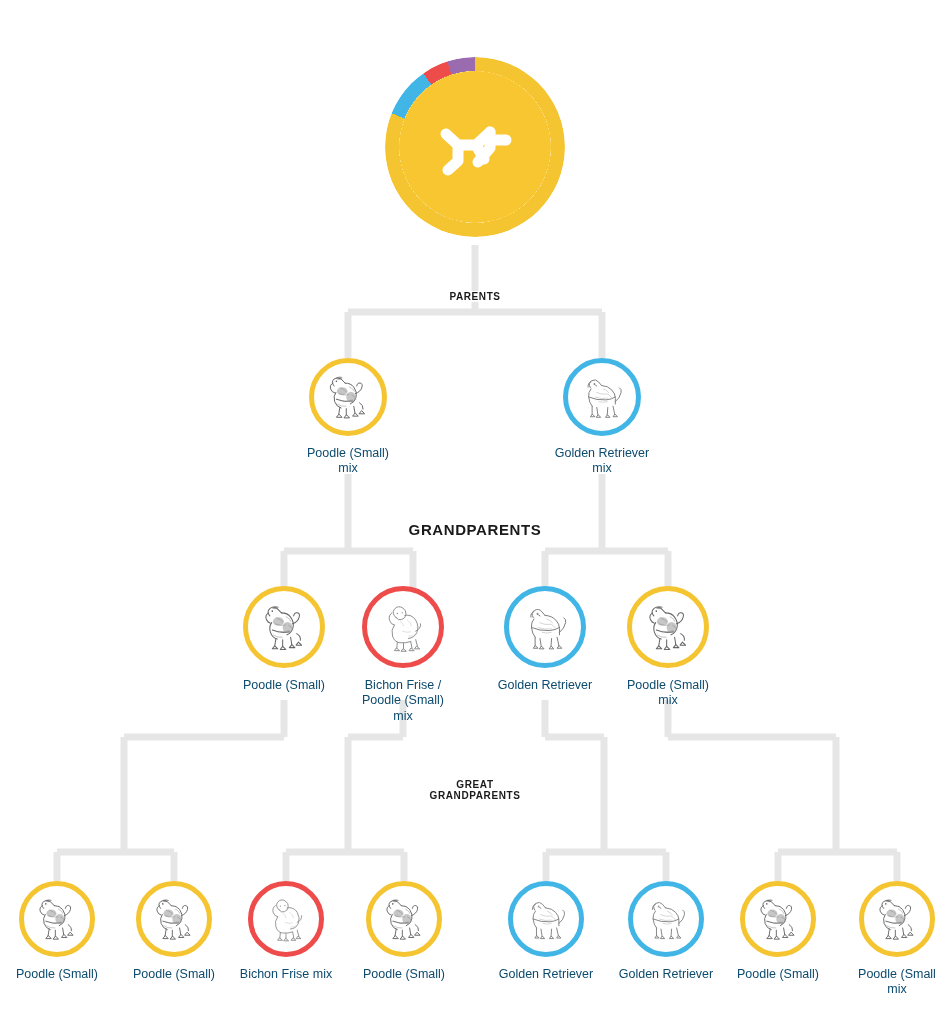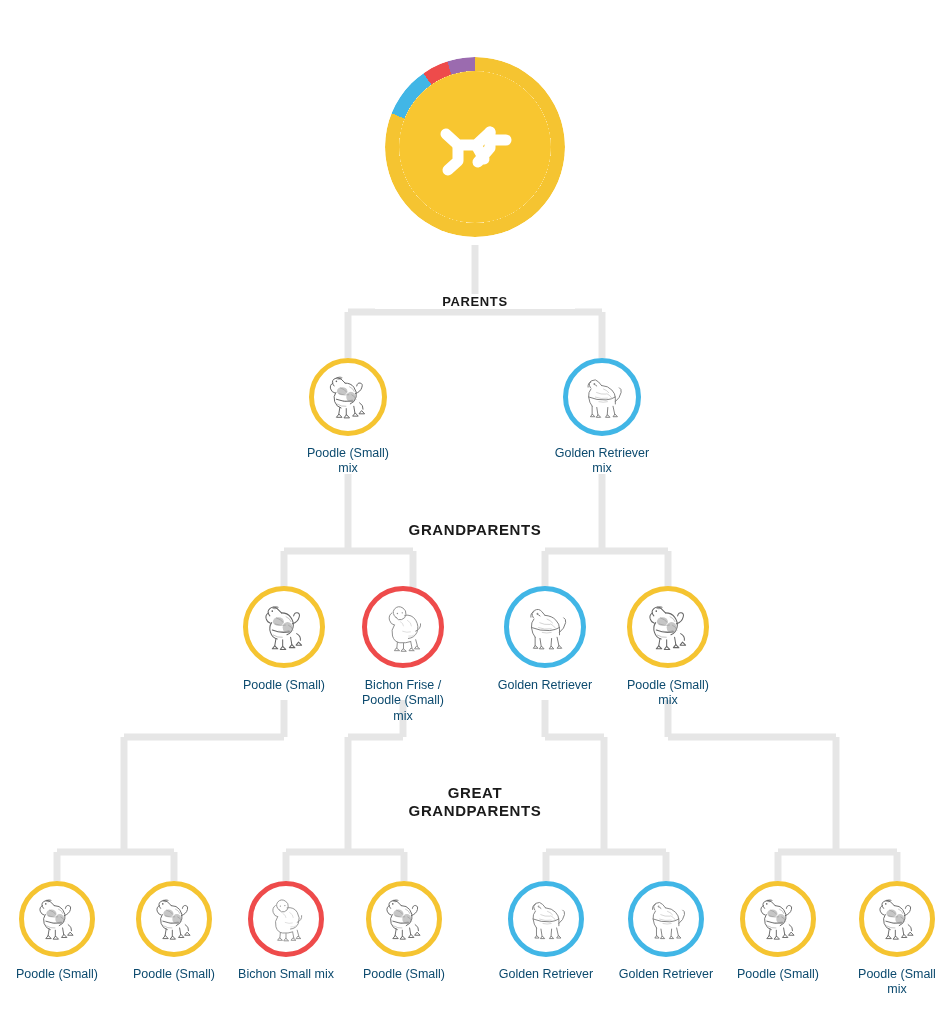--- a/index.html
+++ b/index.html
@@ -132,29 +132,29 @@
           <path d="M14 20 L26 31 L44 31 L58 18"></path>
           <path d="M58 18 L58 34 L46 48"></path>
           <path d="M26 31 L26 47 L16 56"></path>
           <path d="M44 31 L52 45"></path>
           <path d="M58 26 L74 26"></path>
         </g>
       </svg>
     </div>
   </div>
 
-  <div class="gen-label" style="left:375px;top:279px;width:200px;font-size:13px;">
+  <div class="gen-label" style="left:375px;top:279px;width:200px;font-size:10px;">
     <span>PARENTS</span>
   </div>
 
   <div class="gen-label" style="left:370px;top:504px;width:210px;font-size:15px;">
     <span>GRANDPARENTS</span>
   </div>
 
-  <div class="gen-label" style="left:375px;top:767px;width:200px;font-size:15px;">
+  <div class="gen-label" style="left:375px;top:767px;width:200px;font-size:10px;">
     <span>GREAT
 GRANDPARENTS</span>
   </div>
 
   <div id="nodes">
       <div class="node" style="left: 273px; top: 358px; width: 150px;">
         <div class="ring" style="width: 78px; height: 78px; border: 5px solid rgb(245, 196, 49);">
           <svg width="58" height="58" viewBox="0 0 100 100">
     <g fill="none" stroke="#666" stroke-width="1.7" stroke-linejoin="round" stroke-linecap="round">
       <path d="M26 31 q-6 -7 0 -12 q6 -5 12 0 l7 7"></path>
@@ -405,21 +405,21 @@
       </g>
       <g fill="#909090">
               <circle cx="40" cy="27" r="1.2"></circle>
               <circle cx="48" cy="26" r="1.2"></circle>
             </g>
       <g fill="none" stroke="#cacaca" stroke-width="1">
         <path d="M44 40 q6 3 6 8 M56 38 q7 4 7 10 M48 56 q8 3 14 1 M58 64 q6 1 10 -2"></path>
       </g>
     </svg>
         </div>
-        <div class="caption" style="top: 86px; font-size: 12.5px;">Bichon Small mix</div>
+        <div class="caption" style="top: 86px; font-size: 12.5px;">Bichon Frise mix</div>
       </div>
       <div class="node" style="left: 329px; top: 881px; width: 150px;">
         <div class="ring" style="width: 76px; height: 76px; border: 5px solid rgb(245, 196, 49);">
           <svg width="56" height="56" viewBox="0 0 100 100">
     <g fill="none" stroke="#666" stroke-width="1.7" stroke-linejoin="round" stroke-linecap="round">
       <path d="M26 31 q-6 -7 0 -12 q6 -5 12 0 l7 7"></path>
       <path d="M24 26 q-6 3 -4 10 q2 6 7 7"></path>
       <path d="M45 26 q10 0 15 7 q6 8 4 17 q-2 9 -10 12"></path>
       <path d="M29 42 q-5 7 -2 16 q3 9 11 11"></path>
       <path d="M30 54 q14 6 28 3"></path>

